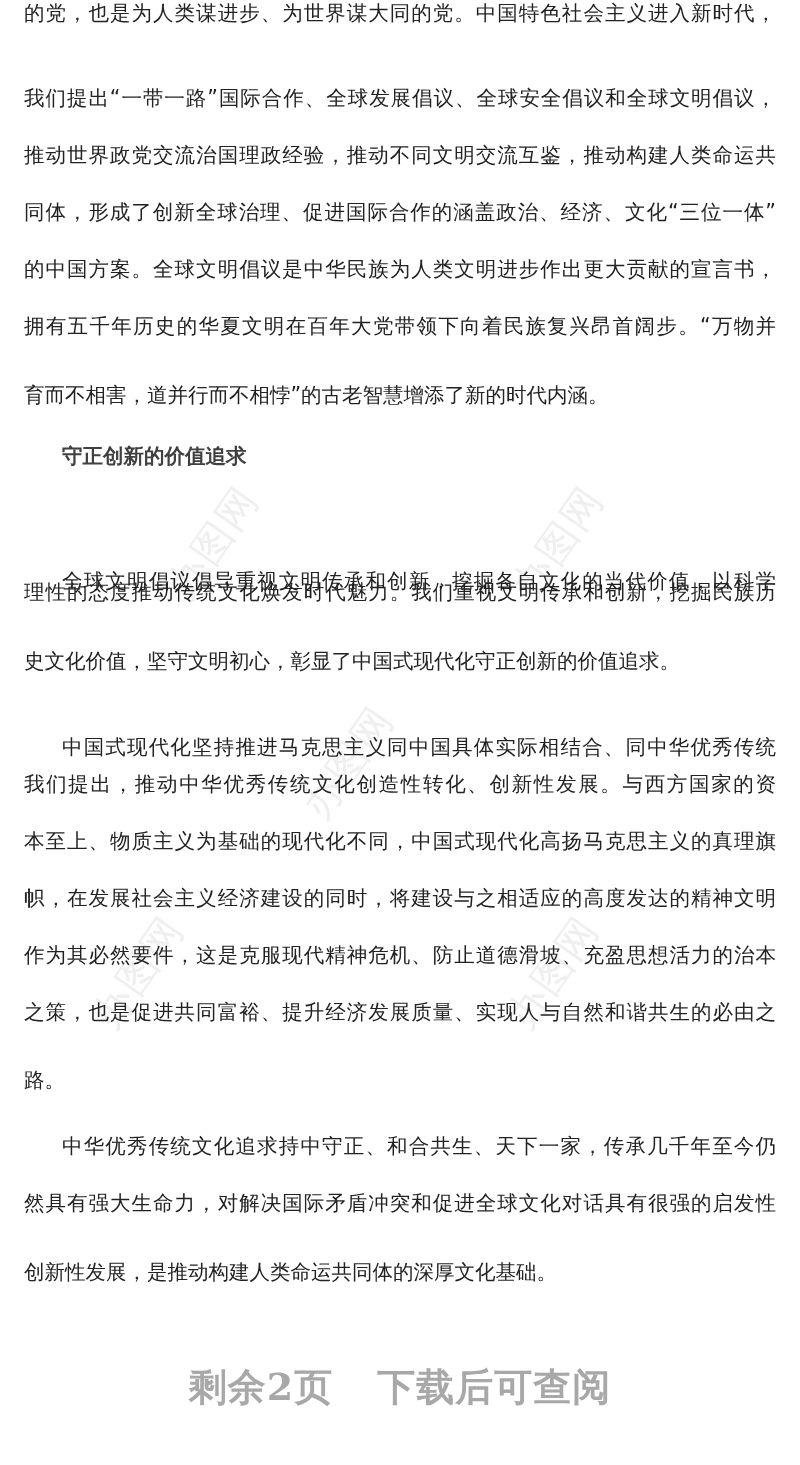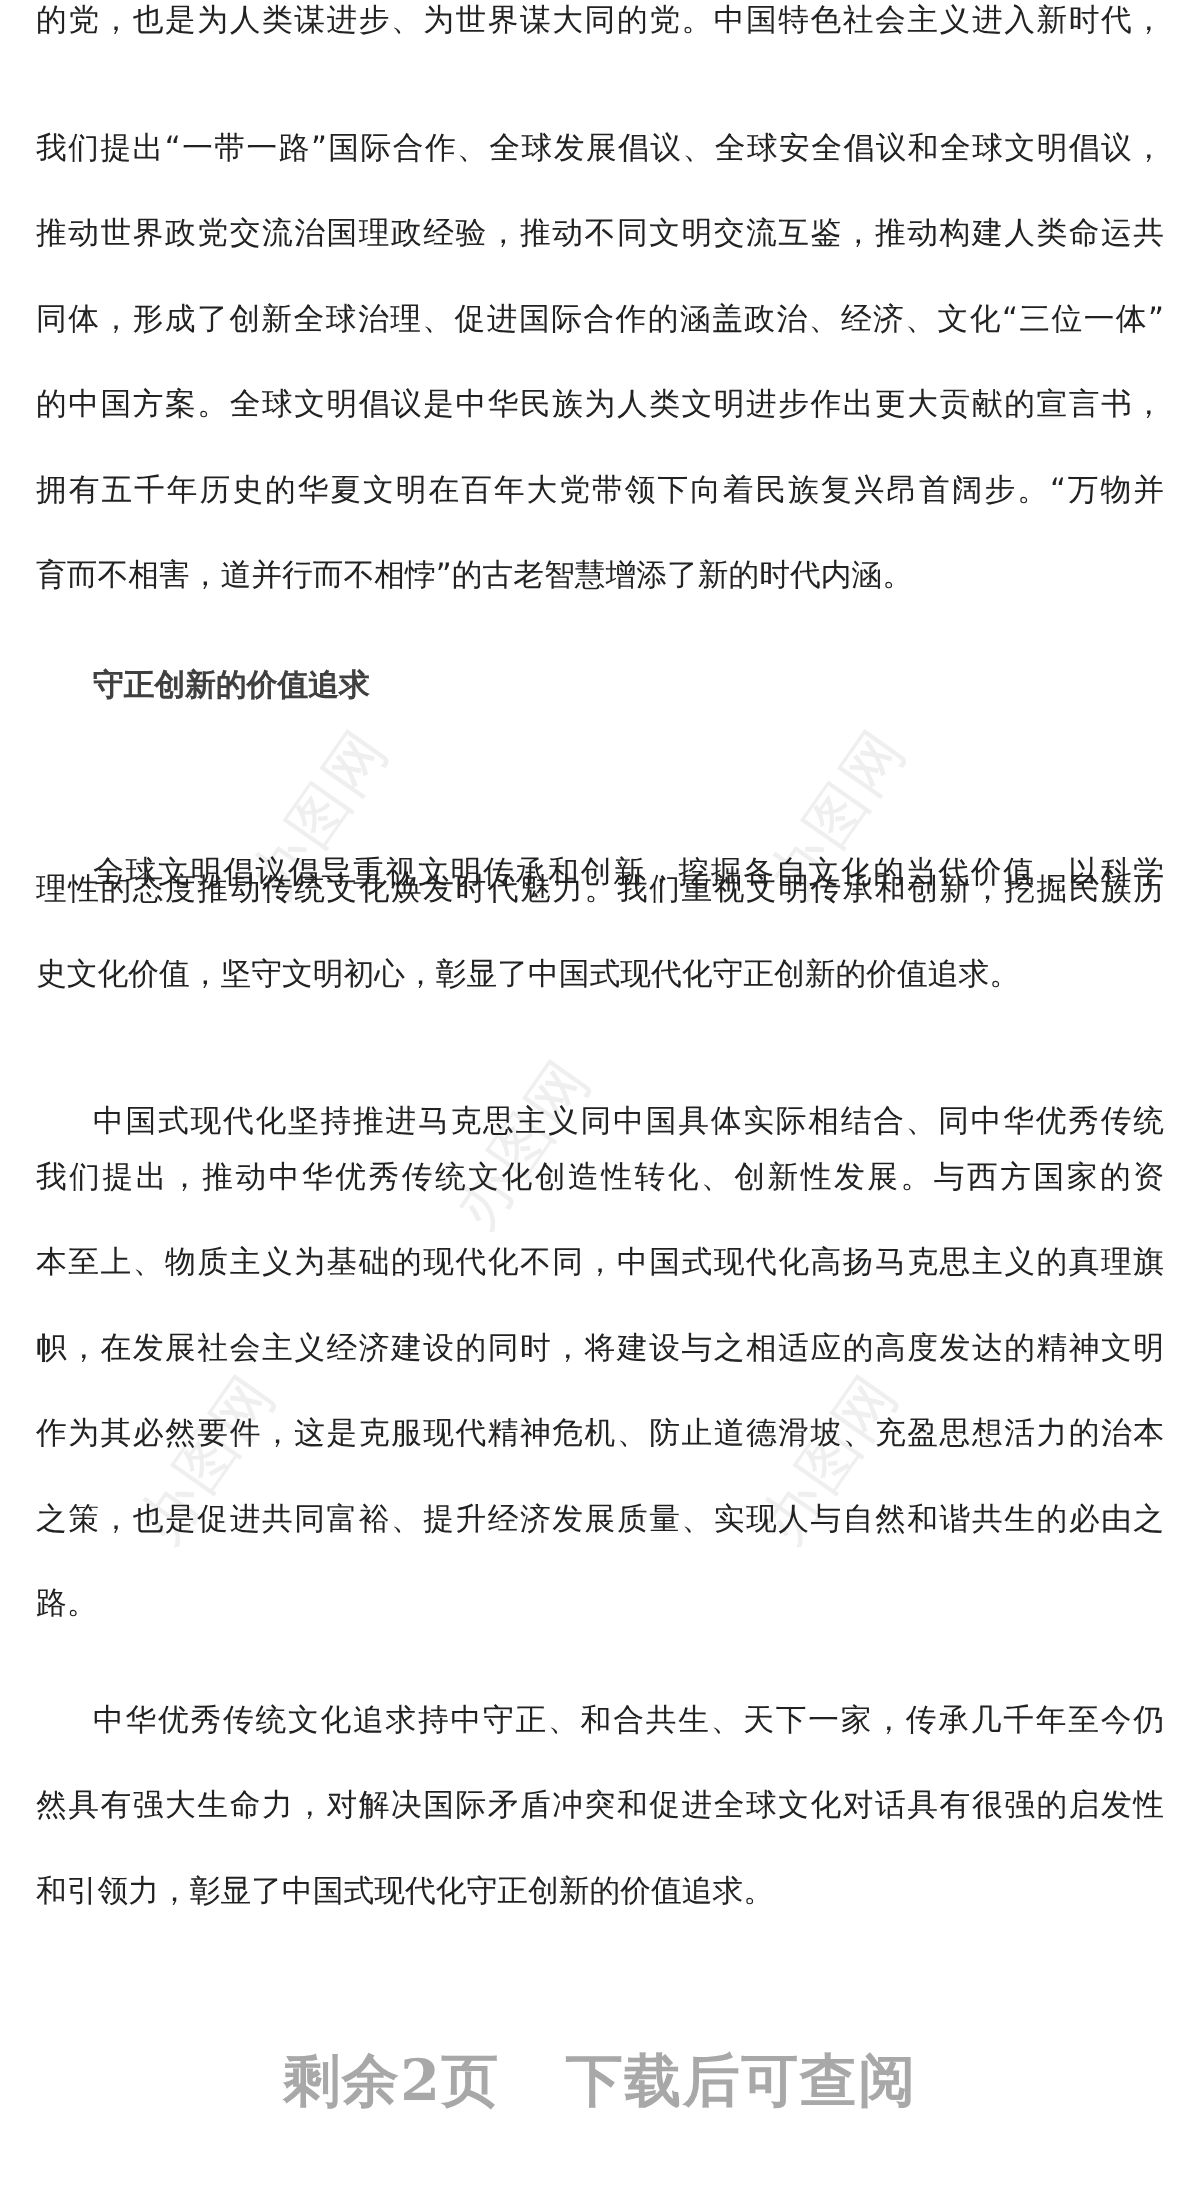--- a/index.html
+++ b/index.html
@@ -27,20 +27,21 @@
     width: 752px;
     font-size: 20.5px;
     line-height: 26px;
     white-space: nowrap;
     letter-spacing: 0px;
     text-align: justify;
     text-align-last: justify;
   }
   .line.last {
     text-align-last: left;
+    margin-top: 12px;
   }
   .line.indent {
     padding-left: 38px;
     width: 714px;
   }
   .heading {
     position: absolute;
     left: 38px;
     font-size: 20.5px;
     line-height: 26px;
@@ -104,18 +105,18 @@
   <div class="line indent" style="top:722px;margin-top:12px;">中国式现代化坚持推进马克思主义同中国具体实际相结合、同中华优秀传统</div>
   <div class="line" style="top:771px;">我们提出，推动中华优秀传统文化创造性转化、创新性发展。与西方国家的资</div>
   <div class="line" style="top:828px;">本至上、物质主义为基础的现代化不同，中国式现代化高扬马克思主义的真理旗</div>
   <div class="line" style="top:885px;">帜，在发展社会主义经济建设的同时，将建设与之相适应的高度发达的精神文明</div>
   <div class="line" style="top:942px;">作为其必然要件，这是克服现代精神危机、防止道德滑坡、充盈思想活力的治本</div>
   <div class="line" style="top:999px;">之策，也是促进共同富裕、提升经济发展质量、实现人与自然和谐共生的必由之</div>
   <div class="line last" style="top:1055px;">路。</div>
 
   <div class="line indent" style="top:1133px;">中华优秀传统文化追求持中守正、和合共生、天下一家，传承几千年至今仍</div>
   <div class="line" style="top:1190px;">然具有强大生命力，对解决国际矛盾冲突和促进全球文化对话具有很强的启发性</div>
-  <div class="line last" style="top:1247px;">和引领力，彰显了中国式现代化守正创新的价值追求。</div>
+  <div class="line last" style="top:1247px;">创新性发展，是推动构建人类命运共同体的深厚文化基础。</div>
 </div>
 
 <div class="more-banner">
   <span>剩余2页</span><span class="gap"></span><span>下载后可查阅</span>
 </div>
 
 </body></html>

